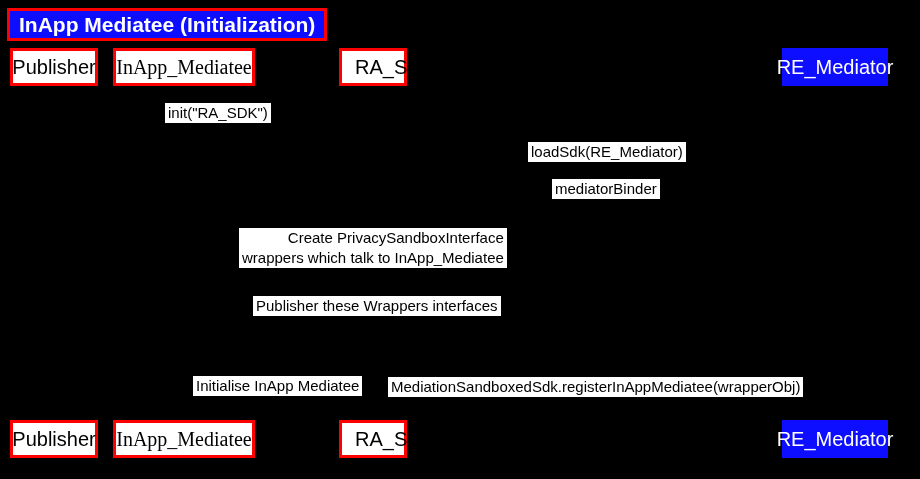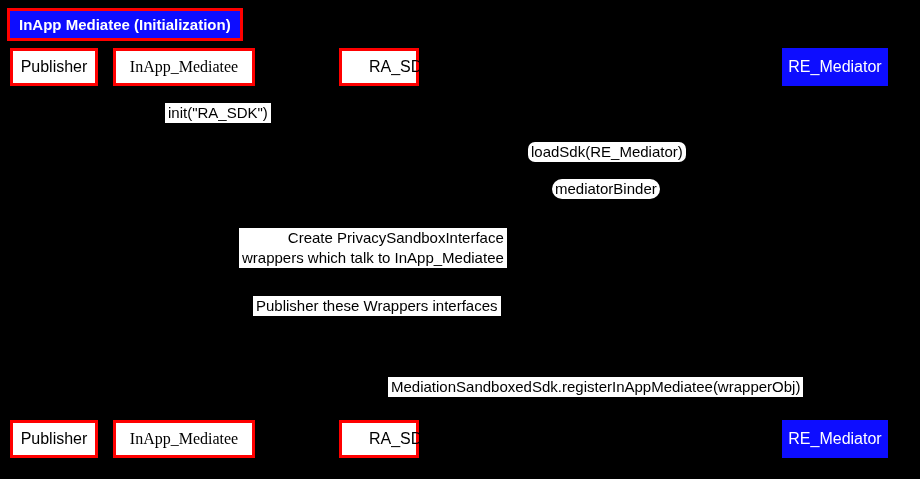--- a/index.html
+++ b/index.html
@@ -21,63 +21,63 @@
     width:920px;height:479px;
     background:var(--background);
     font-family:"Liberation Sans", sans-serif;
     overflow:hidden;
   }
   .title-box{
     position:absolute;left:7px;top:8px;
     background:var(--title-bg);
     color:var(--title-text);
     border:3px solid var(--title-border);
-    font-size:15px;font-weight:bold;
+    font-size:21px;font-weight:bold;
     line-height:17px;
     padding:5px 9px;
     white-space:nowrap;
   }
   .pbox{
     position:absolute;
     height:38px;
     box-sizing:border-box;
     background:var(--participant-bg);
     border:3px solid var(--participant-border);
     color:var(--participant-text);
     display:flex;align-items:center;justify-content:center;
-    font-size:16px;
+    font-size:20px;
     white-space:nowrap;
   }
   .pbox.hl{
     background:var(--mediator-bg);
     color:var(--mediator-text);
     border:none;
     font-weight:normal;
   }
   .row-top .pbox{top:48px;}
   .row-bottom .pbox{top:420px;}
   .p-publisher{left:10px;width:88px;}
   .p-inapp{left:113px;width:142px;font-family:Liberation Serif, serif;}
-  .p-rasdk{left:339px;width:80px;padding-left:44px;}
+  .p-rasdk{left:339px;width:68px;padding-left:44px;}
   .p-remediator{left:782px;width:106px;}
   .msg{
     position:absolute;
     background:var(--message-bg);
     color:var(--message-text);
     font-size:15px;line-height:20px;
     padding:0 3px;
     white-space:nowrap;
   }
   .msg.multi{
     white-space:pre-line;
     text-align:right;
   }
   .m-init{left:165px;top:103px;}
-  .m-loadsdk{left:528px;top:142px;border-radius:7px;}
-  .m-binder{left:552px;top:179px;border-radius:10px;}
+  .m-loadsdk{left:528px;top:142px;}
+  .m-binder{left:552px;top:179px;}
   .m-create{left:239px;top:228px;}
   .m-register{left:253px;top:296px;}
   .m-mediation{left:388px;top:337px;margin-top:40px;}
   .m-initialise{left:193px;top:376px;}
 </style>
 </head>
 <body>
 
 <div class="stage">
 
@@ -90,20 +90,21 @@
     <div class="pbox hl p-remediator">RE_Mediator</div>
   </div>
 
   <div class="msg m-init">init("RA_SDK")</div>
   <div class="msg m-loadsdk">loadSdk(RE_Mediator)</div>
   <div class="msg m-binder">mediatorBinder</div>
   <div class="msg multi m-create">Create PrivacySandboxInterface
 wrappers which talk to InApp_Mediatee</div>
   <div class="msg m-register">Publisher these Wrappers interfaces</div>
   <div class="msg m-mediation">MediationSandboxedSdk.registerInAppMediatee(wrapperObj)</div>
+  <div class="msg m-initialise">Initialise InApp Mediatee</div>
 
   <div class="row-bottom">
     <div class="pbox p-publisher">Publisher</div>
     <div class="pbox p-inapp">InApp_Mediatee</div>
     <div class="pbox p-rasdk">RA_SDK</div>
     <div class="pbox hl p-remediator">RE_Mediator</div>
   </div>
 
 </div>
 

